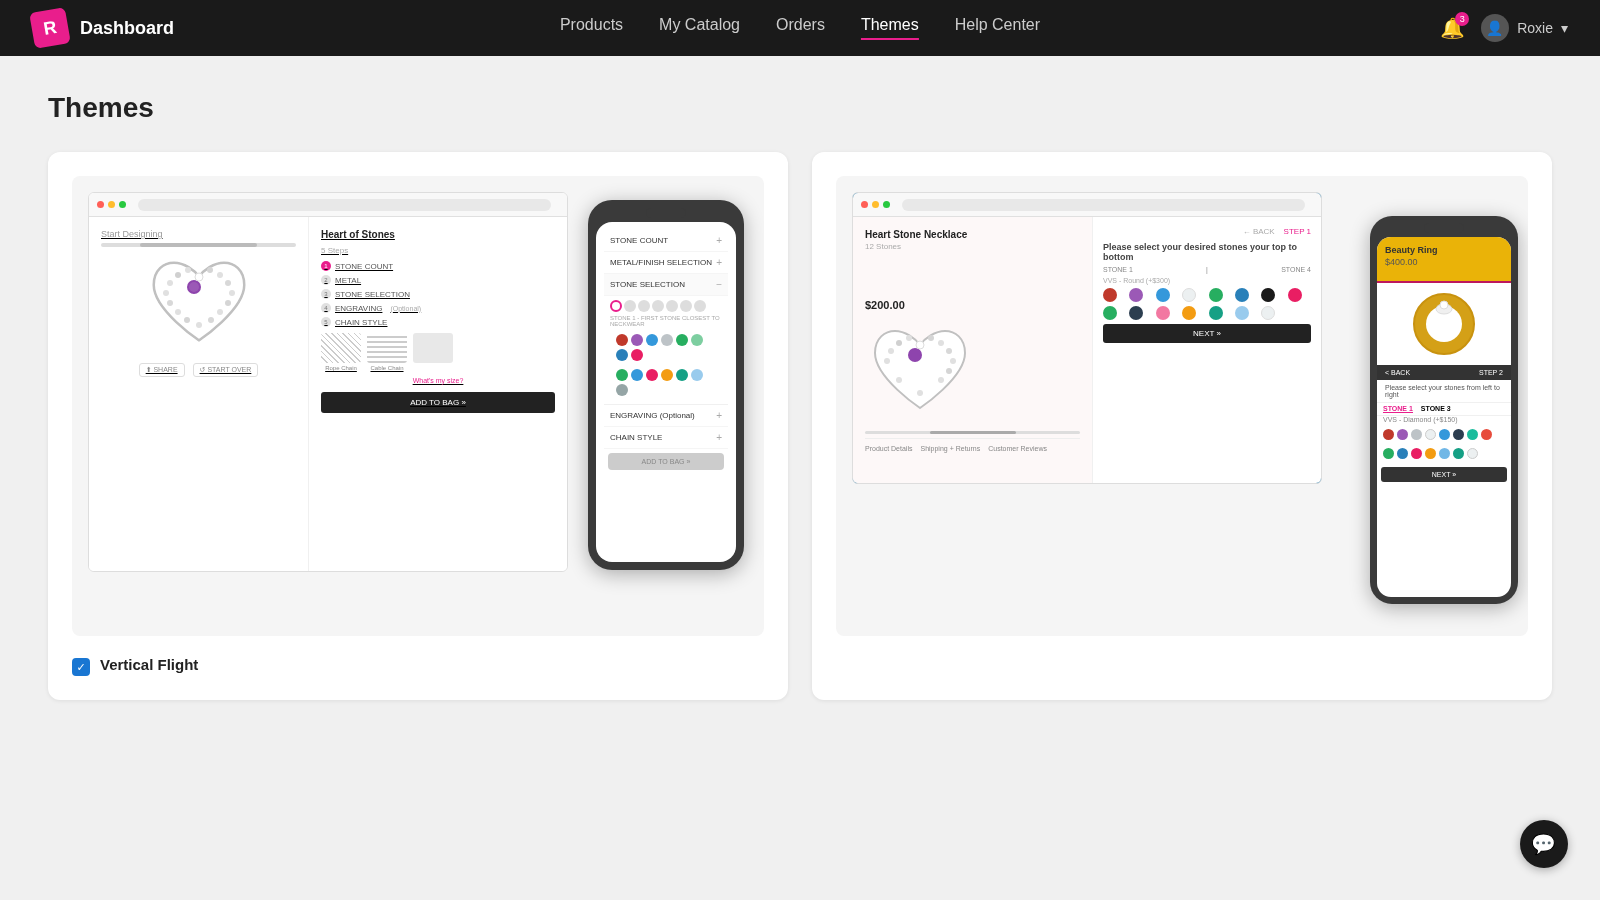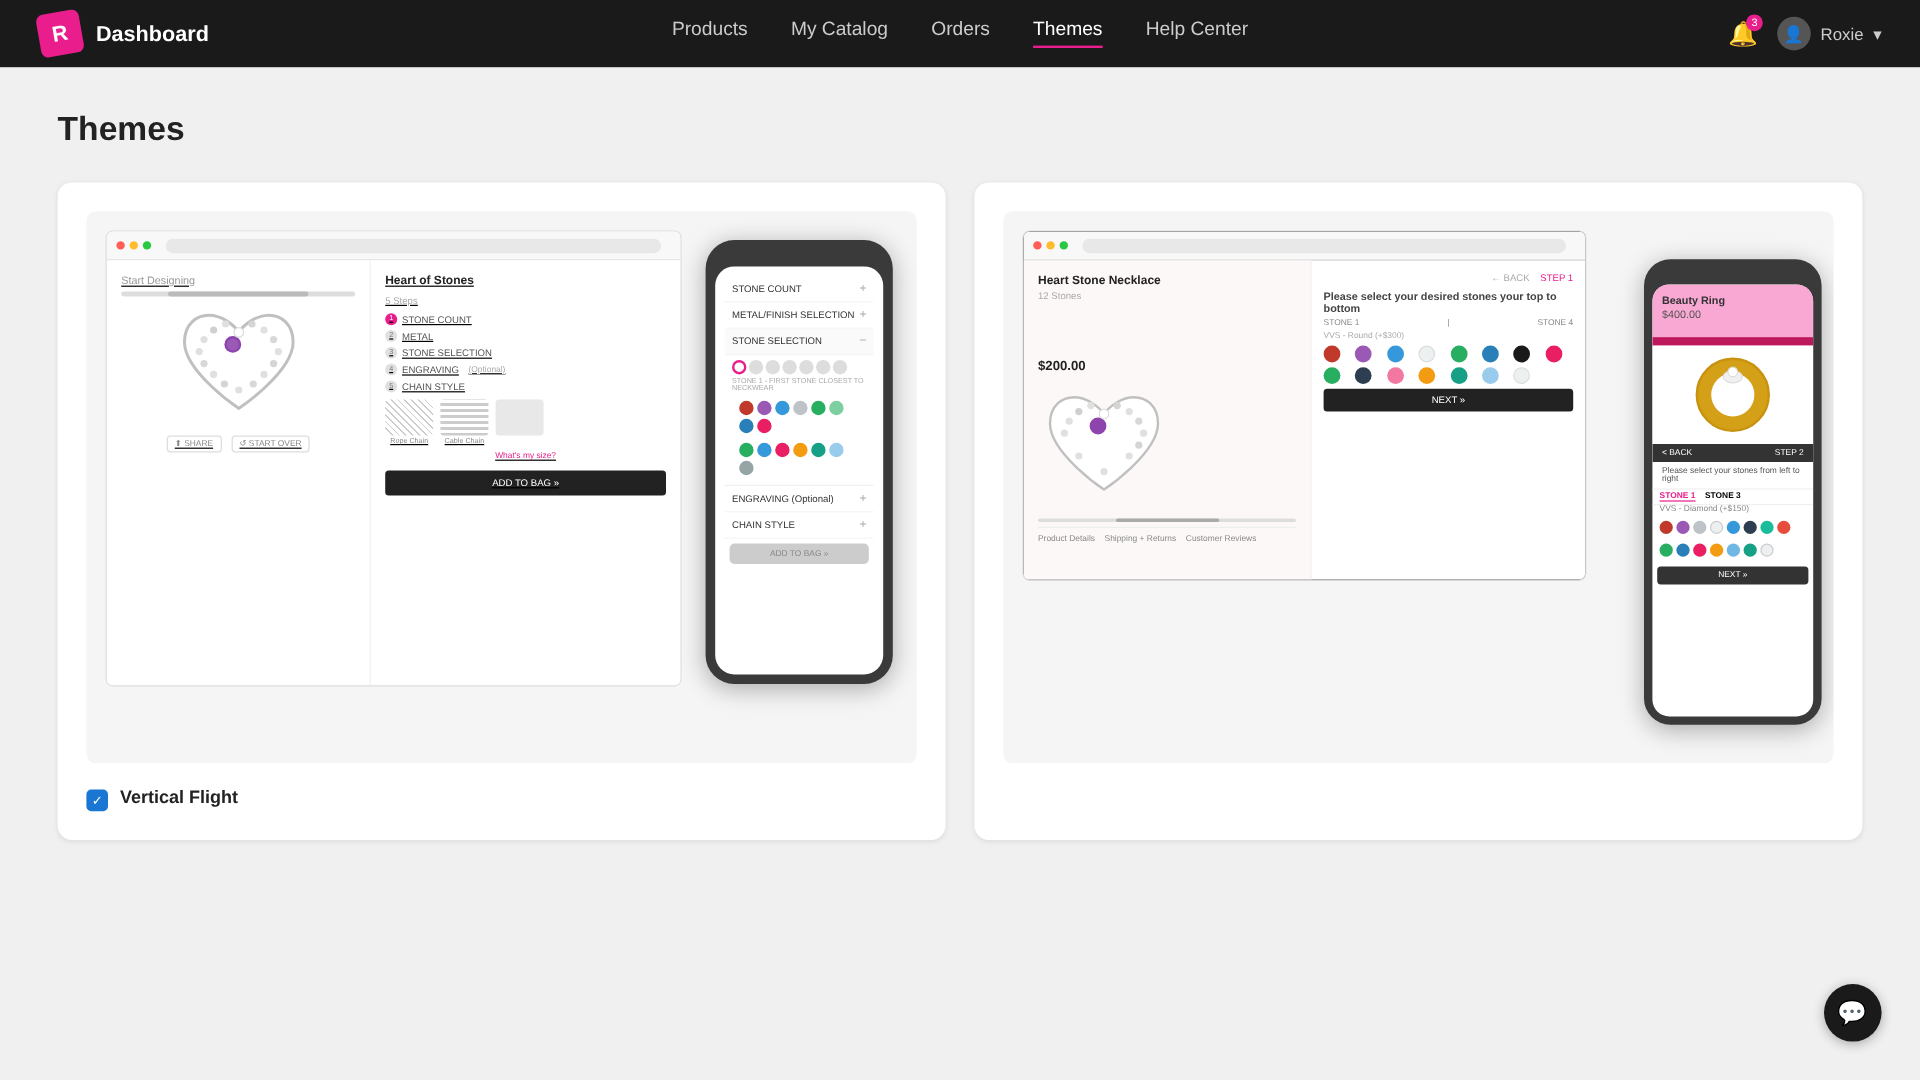--- a/index.html
+++ b/index.html
@@ -359,21 +359,21 @@
       color: #888;
       font-size: 7px;
       text-align: center;
       padding: 5px;
       margin: 4px;
       border-radius: 4px;
     }
 
     
     .browser-mock-right {
-      background: #404040;
+      background: #0369a1;
       border-radius: 6px;
       border: 1px solid #ddd;
       position: absolute;
       top: 16px;
       left: 16px;
       width: 470px;
       height: 292px;
       overflow: hidden;
     }
 
@@ -894,21 +894,21 @@
 
               <div class="next-btn-r">NEXT »</div>
             </div>
           </div>
         </div>
 
         <div class="mobile-mock-right">
           <div class="mobile-notch" style="background:#3a3a3a"></div>
           <div class="mobile-screen-right">
 
-            <div style="padding:8px;background:#f9a8d4;border-bottom:7px solid #be185d">
+            <div style="padding:8px;background:#eab308;border-bottom:2px solid #be185d">
               <div class="beauty-ring-title">Beauty Ring</div>
               <div class="beauty-ring-price">$400.00</div>
             </div>
 
             <div style="position:relative;padding:6px;background:#fff;display:flex;justify-content:center">
 
               <svg width="70" height="70" viewBox="0 0 70 70">
                 <ellipse cx="35" cy="35" rx="30" ry="30" fill="#d4a017" stroke="#c8920f" stroke-width="2"></ellipse>
                 <ellipse cx="35" cy="35" rx="18" ry="18" fill="white"></ellipse>
                 <ellipse cx="35" cy="20" rx="8" ry="5" fill="#f0f0f0" stroke="#ddd" stroke-width="1"></ellipse>

